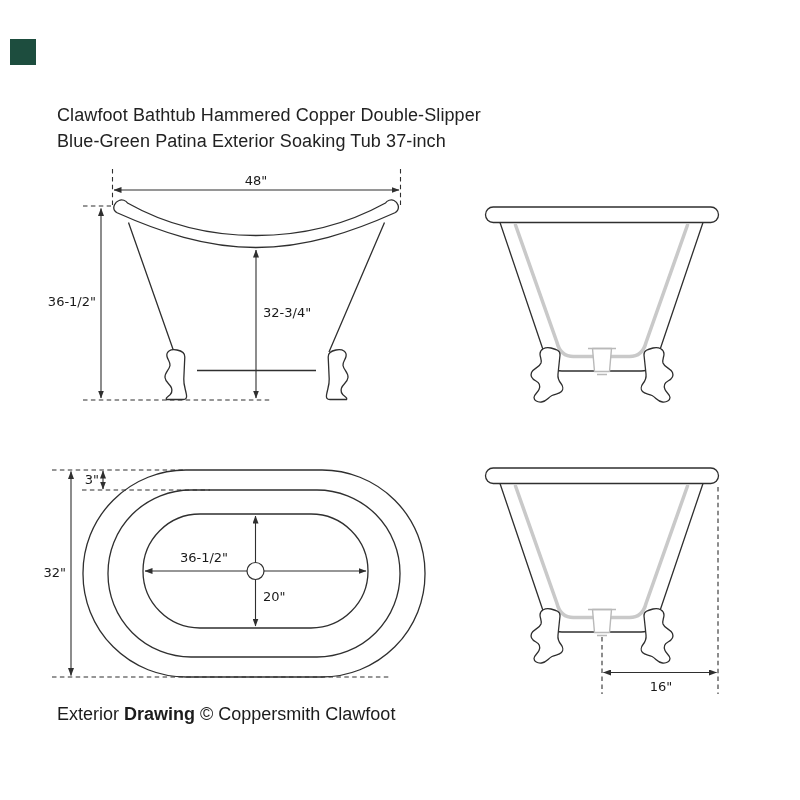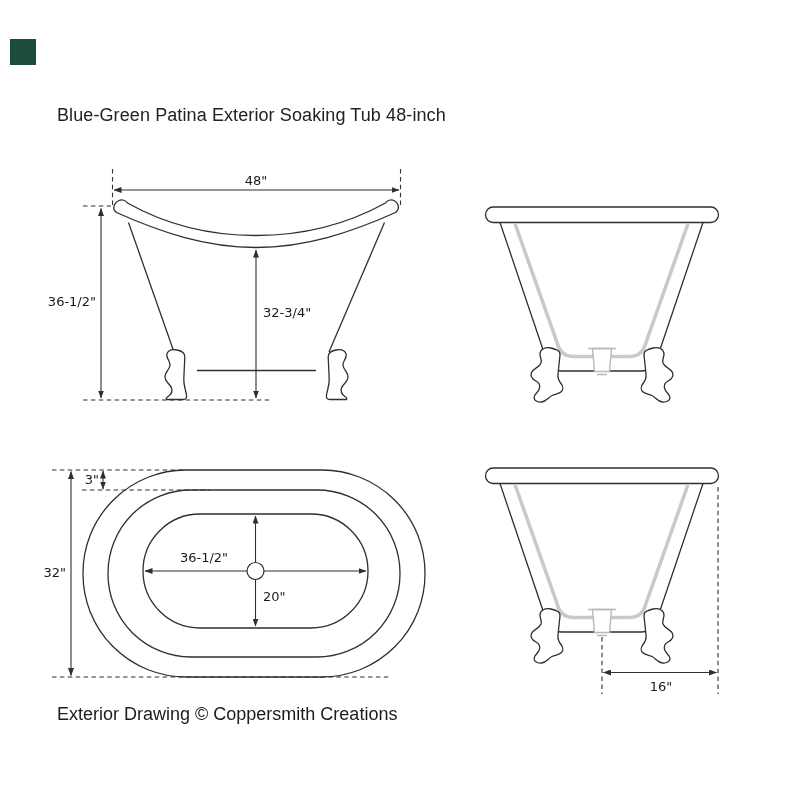--- a/index.html
+++ b/index.html
@@ -2,39 +2,40 @@
 <html><head>
 <meta charset="utf-8">
 <style>
   html,body{margin:0;padding:0;background:#ffffff;}
   body{width:800px;height:800px;position:relative;overflow:hidden;
        font-family:"Liberation Sans", sans-serif;color:#1f1f1f;}
   .swatch{position:absolute;left:10px;top:39px;}
   .title{position:absolute;left:57px;top:103px;font-size:18px;line-height:25.5px;
          color:#222;letter-spacing:0.1px;}
   .footer{position:absolute;left:57px;top:704px;font-size:18px;color:#1c1c1c;}
-  .footer b{font-weight:normal;}
+  .footer b{font-weight:bold;}
   svg.drawing{position:absolute;left:0;top:0;}
   svg.drawing text{font-family:"DejaVu Sans", sans-serif;font-size:13px;fill:#1a1a1a;}
   .ol{fill:none;stroke:#2f2f2f;stroke-width:1.3;stroke-linejoin:round;}
   .foot{fill:#ffffff;stroke:#2f2f2f;stroke-width:1.3;stroke-linejoin:round;}
   .dim{fill:none;stroke:#2f2f2f;stroke-width:1.1;}
   .dash{fill:none;stroke:#2f2f2f;stroke-width:1.1;stroke-dasharray:4.5 3.4;}
   .gray{fill:none;stroke-width:3.5;stroke-linecap:round;}
   .drain{fill:#ffffff;stroke-width:1.4;stroke-linejoin:round;}
 </style>
 </head>
 <body>
 
 <svg class="swatch" width="26" height="26">
   <rect x="0" y="0" width="26" height="26" fill="#1d4d3e"></rect>
 </svg>
 
 <div class="title">
-  <div>Blue-Green Patina Exterior Soaking Tub 48-inch</div>
+  <div>Clawfoot Bathtub Hammered Copper Double-Slipper</div>
+  <div>Blue-Green Patina Exterior Soaking Tub 37-inch</div>
 </div>
 
 <svg class="drawing" width="800" height="800" viewBox="0 0 800 800" xmlns="http://www.w3.org/2000/svg" xmlns:xlink="http://www.w3.org/1999/xlink">
 
   <defs>
     <marker id="ah" viewBox="0 0 8 6" markerWidth="8" markerHeight="6" refX="7.5" refY="3" orient="auto-start-reverse" markerUnits="userSpaceOnUse">
       <path d="M0,0 L8,3 L0,6 Z" fill="#2f2f2f"></path>
     </marker>
 
     <g id="endview">
@@ -105,14 +106,14 @@
   <use href="#endview" xlink:href="#endview" transform="translate(0,261)"></use>
 
   <g>
     <path class="dash" d="M602,637 L602,694 M718,487 L718,694"></path>
     <line class="dim" x1="603.5" y1="672.5" x2="716.5" y2="672.5" marker-start="url(#ah)" marker-end="url(#ah)"></line>
     <text x="661" y="691" text-anchor="middle">16"</text>
   </g>
 </svg>
 
 <div class="footer">
-  <span>Exterior </span><b>Drawing</b><span> © Coppersmith Creations</span>
+  <span>Exterior </span><b>Drawing</b><span> © Coppersmith Clawfoot</span>
 </div>
 
 </body></html>

